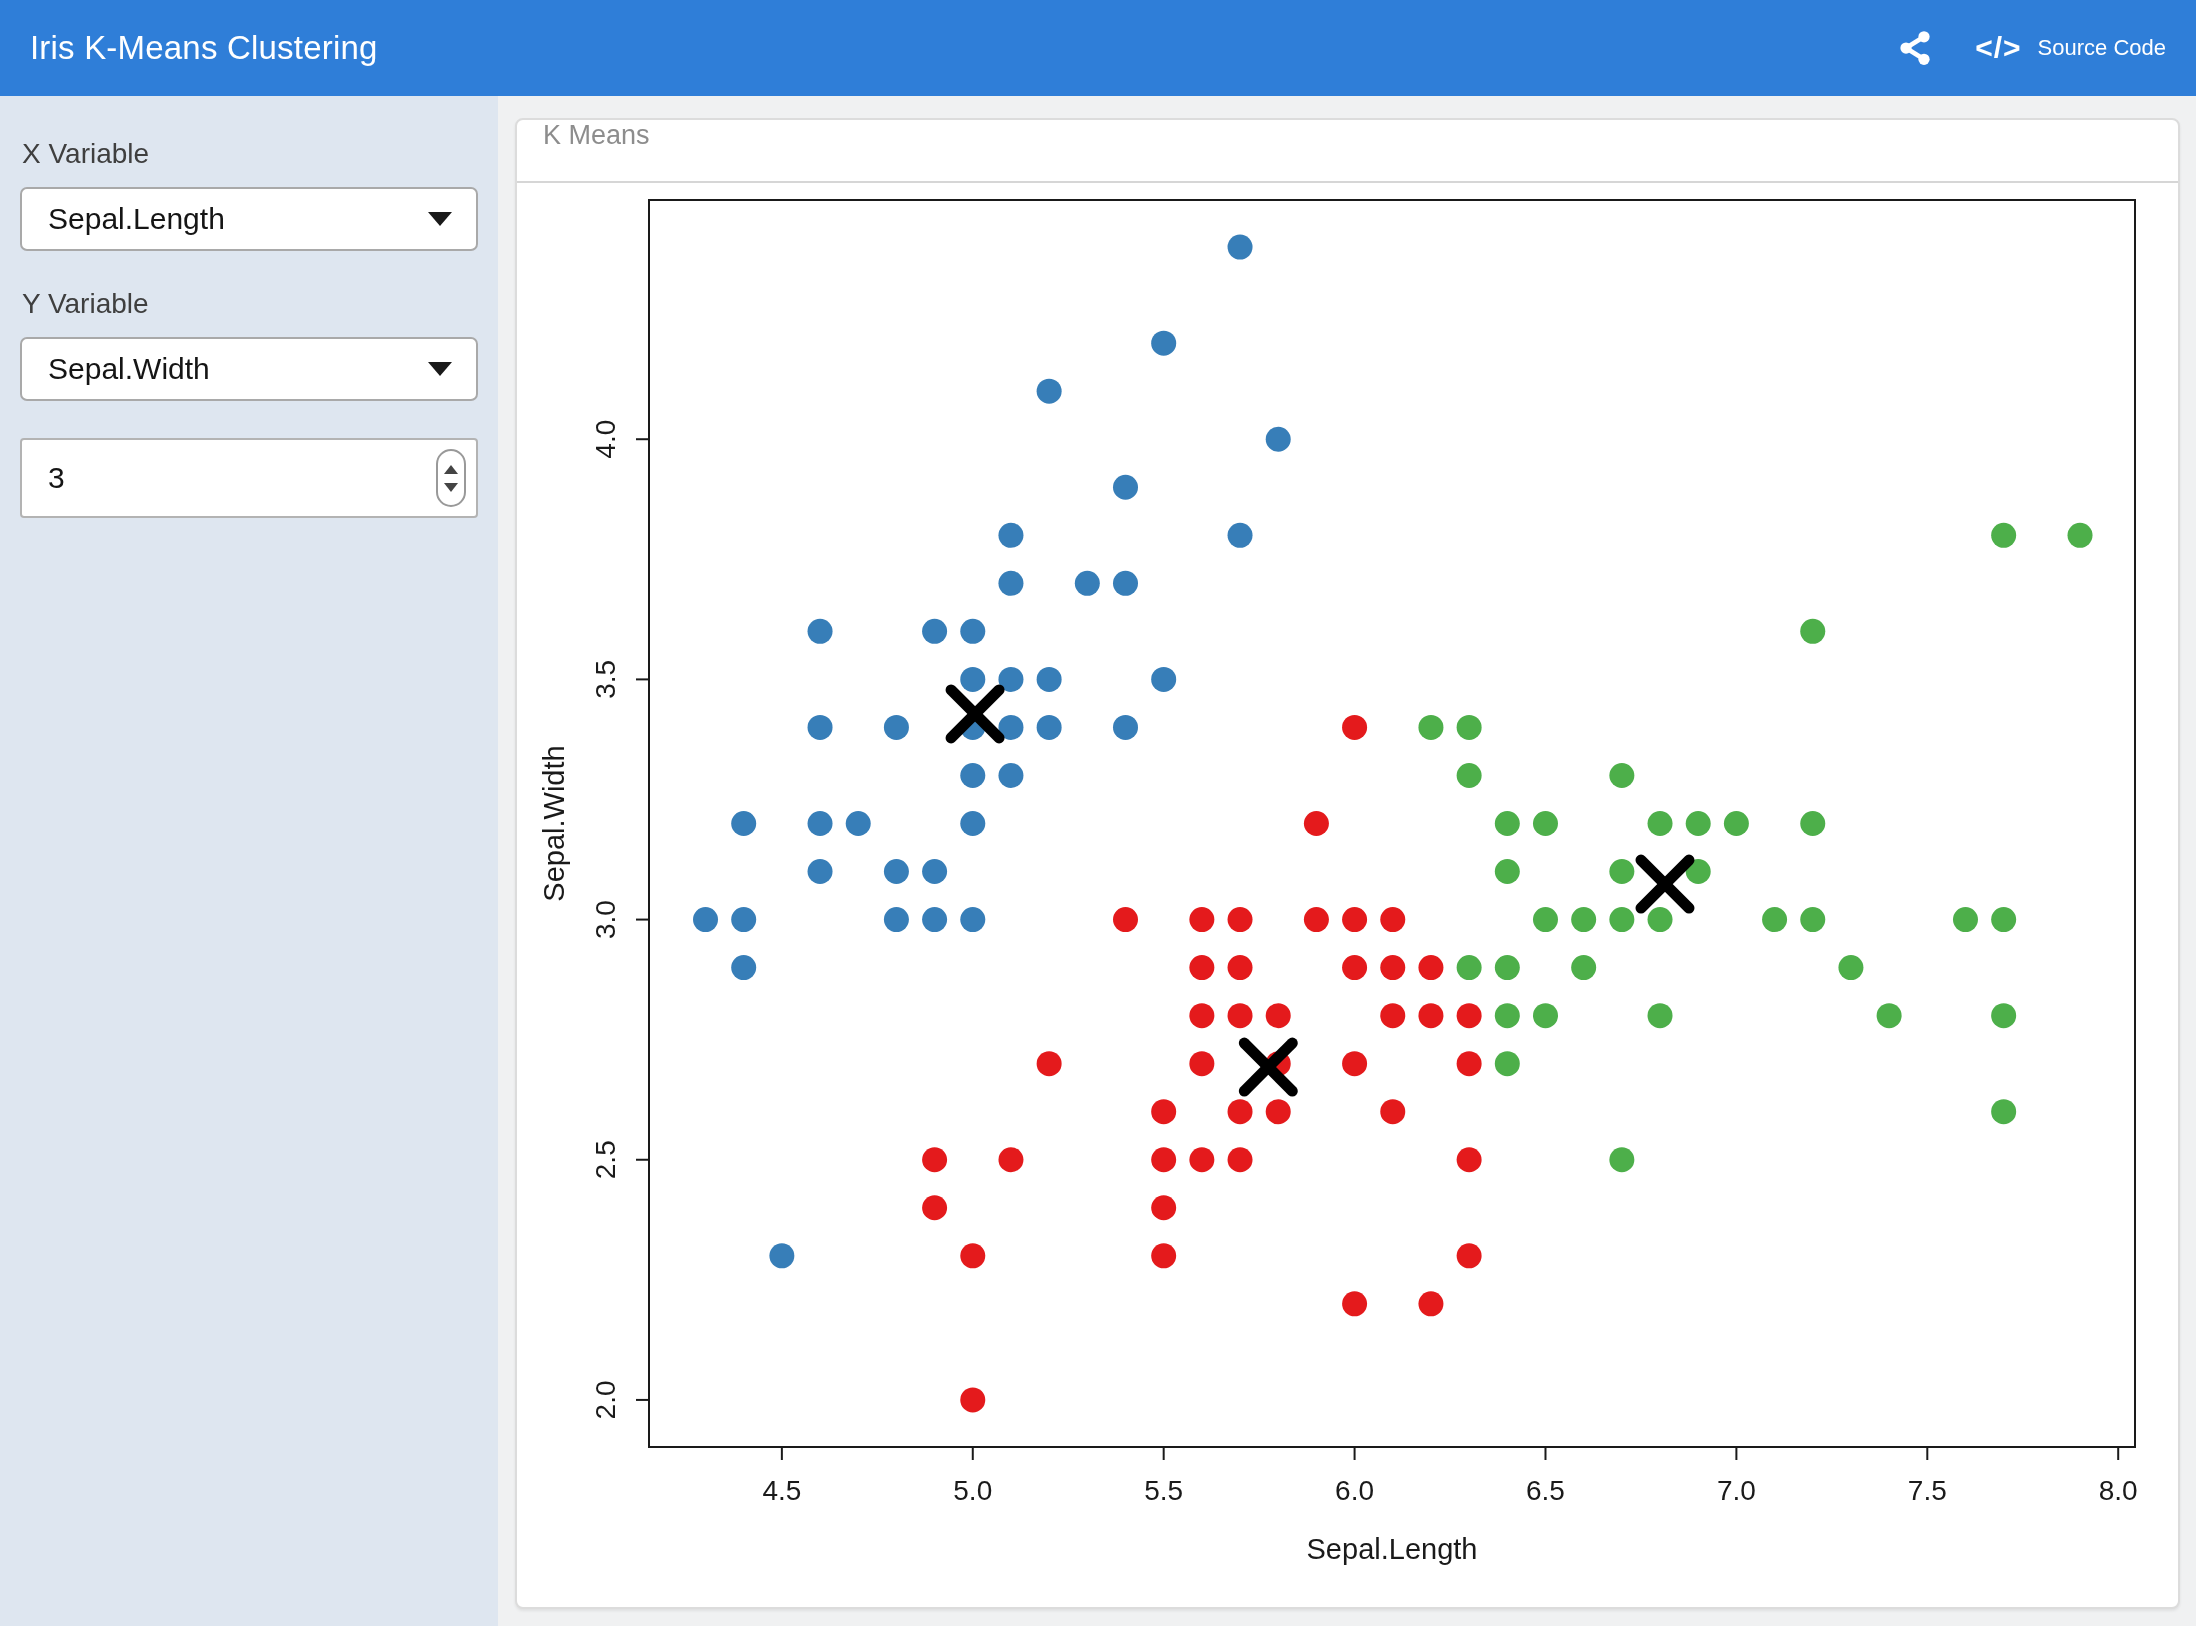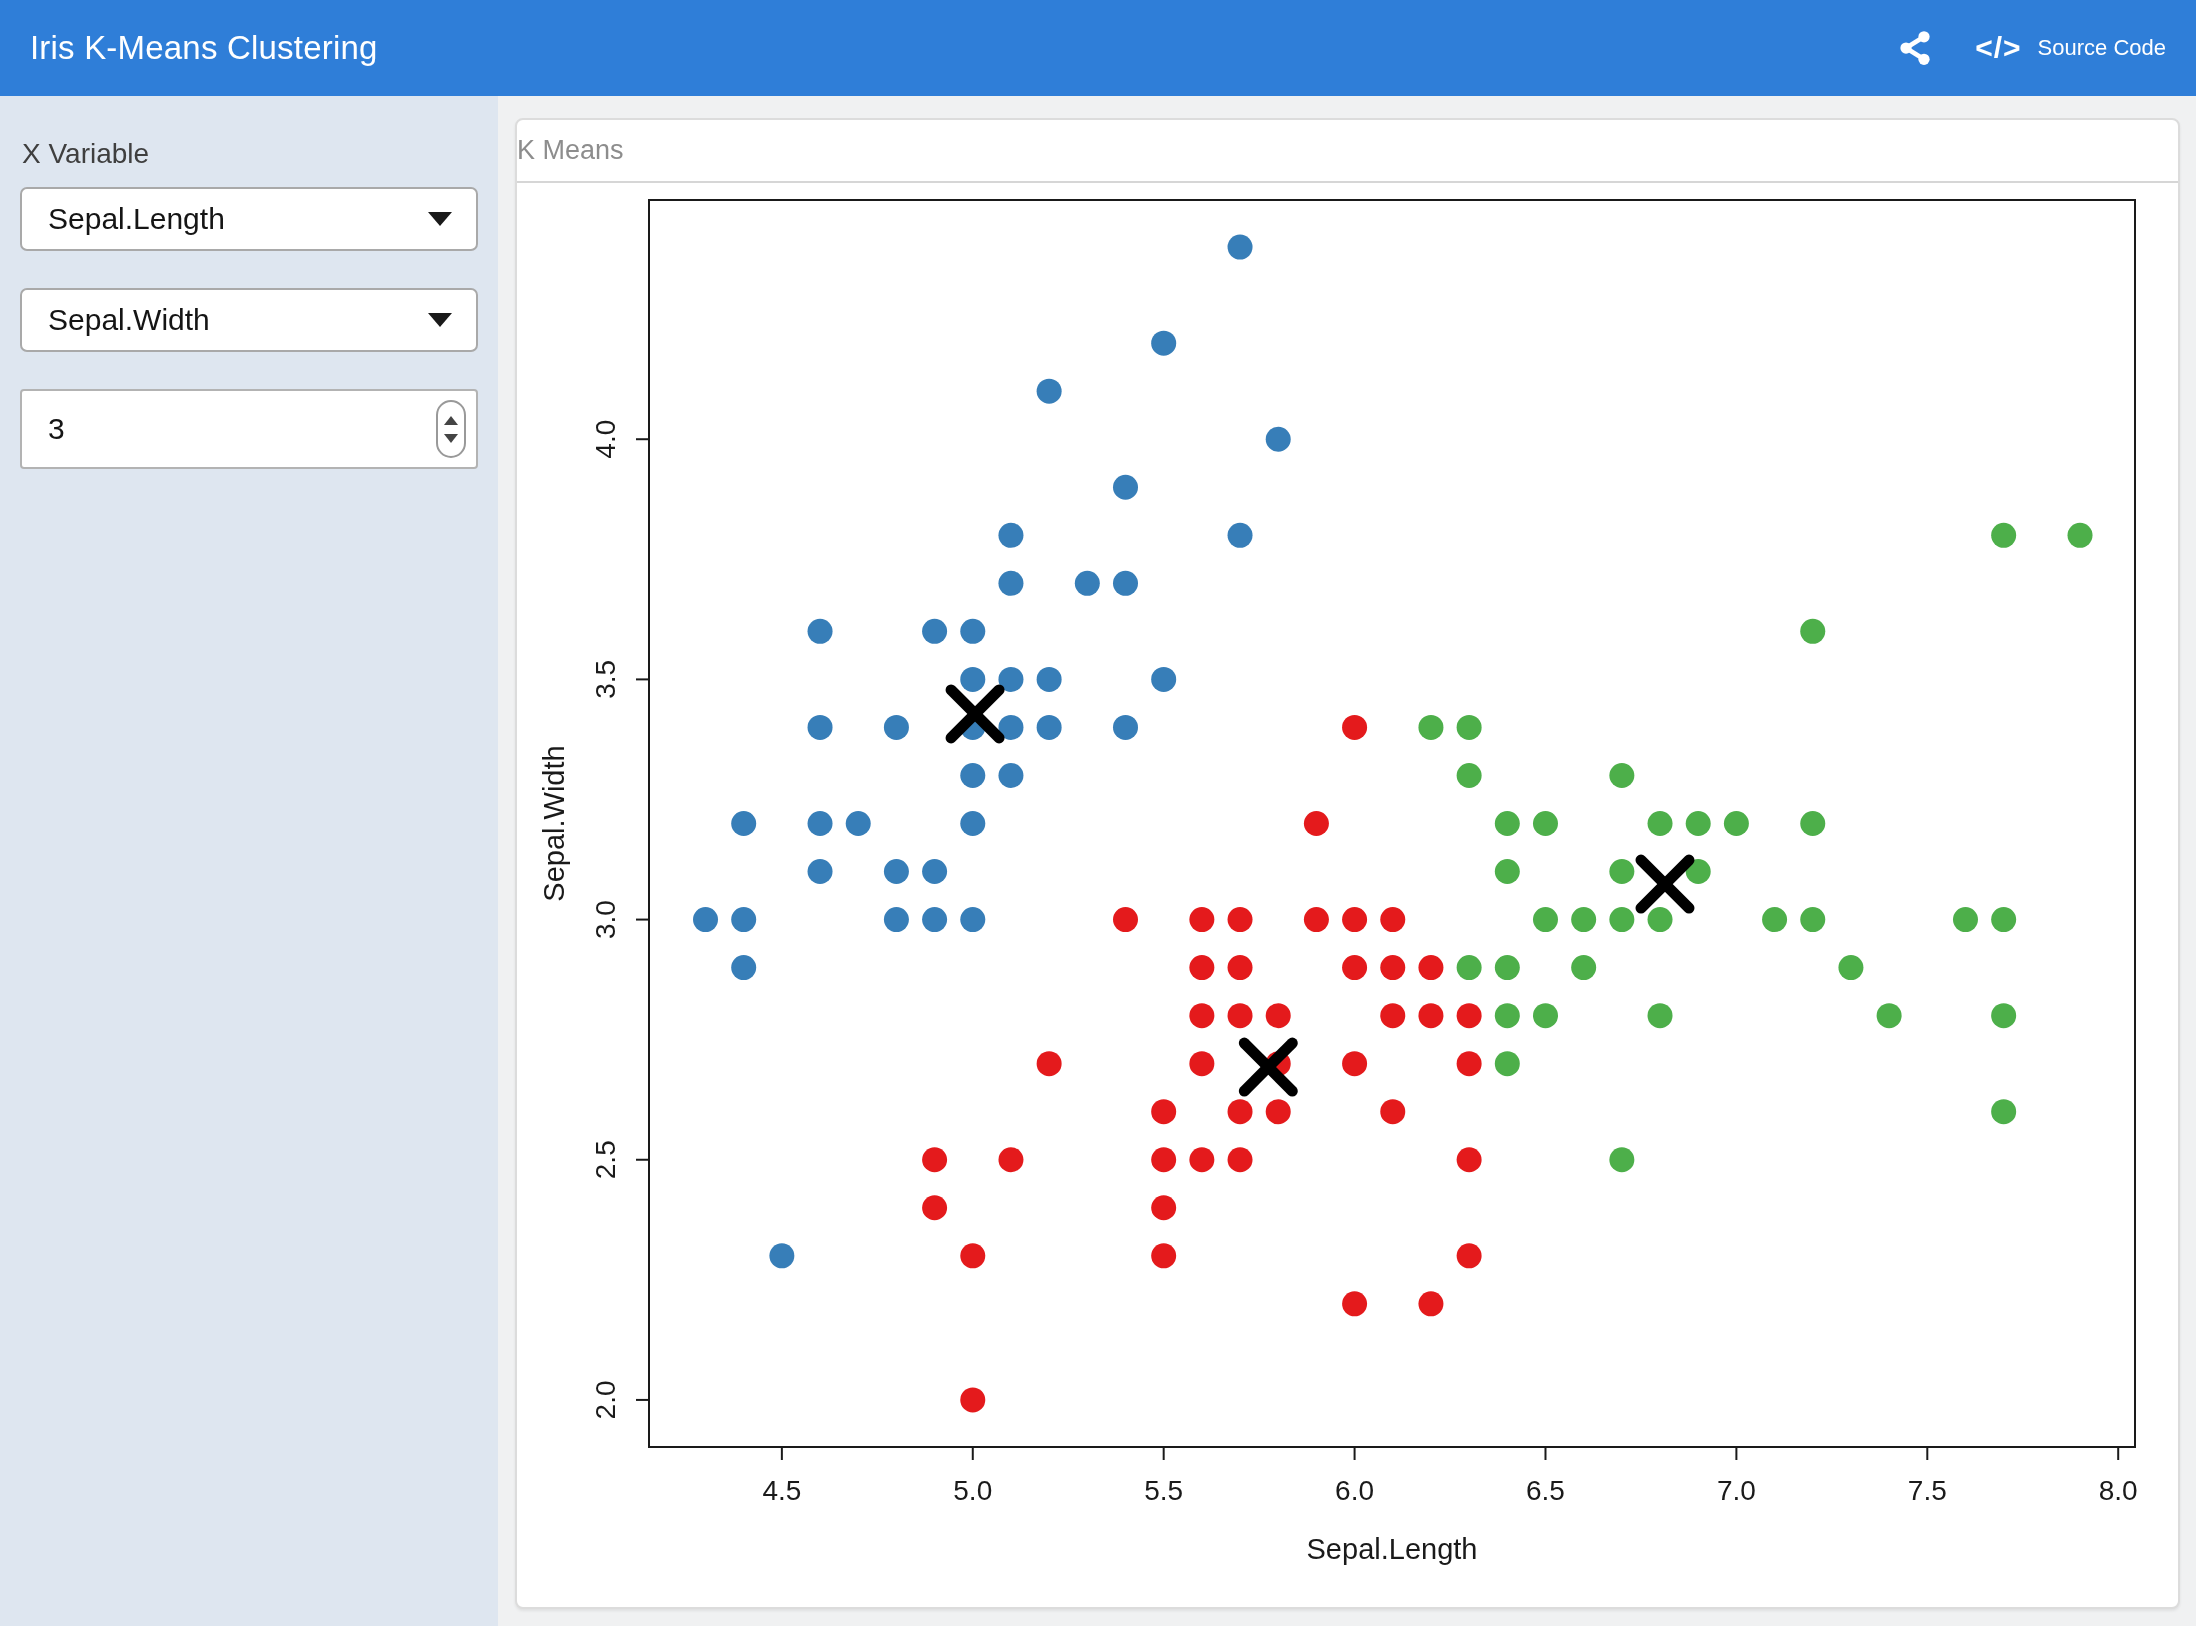--- a/index.html
+++ b/index.html
@@ -35,21 +35,21 @@
     display:flex; flex-direction:column; align-items:center; justify-content:center; gap:9px; }
   .spin-up, .spin-down { width:0; height:0; border-left:7px solid transparent;
     border-right:7px solid transparent; cursor:pointer; }
   .spin-up { border-bottom:9px solid #444; }
   .spin-down { border-top:9px solid #444; }
 
   
   .main-card { position:absolute; left:515px; top:118px; width:1665px; height:1491px;
     background:#fff; border:2px solid #dcdcdc; border-radius:8px;
     box-shadow:0 2px 3px rgba(0,0,0,.07); }
-  .card-header { height:63px; display:flex; align-items:center; 
+  .card-header { height:63px; display:flex; padding-left:26px;
     border-bottom:2px solid #d6d6d6; }
   .card-title { font-size:27px; color:#8d8d8d; }
   .card-body { position:relative; width:100%; height:1424px; }
   .card-body svg { position:absolute; left:0; top:0; }
 </style>
 </head>
 <body>
 
 <div class="app-header">
   <div class="app-title">Iris K-Means Clustering</div>
@@ -72,20 +72,21 @@
 
 <div class="sidebar">
   <div class="ctl-label">X Variable</div>
   <div class="select-box">
     <span class="select-value">Sepal.Length</span>
     <svg width="24" height="14" viewBox="0 0 24 14">
         <path d="M0 0 L24 0 L12 14 Z" fill="#1a1a1a"></path>
       </svg>
   </div>
 
+  <div class="ctl-label">Y Variable</div>
   <div class="select-box">
     <span class="select-value">Sepal.Width</span>
     <svg width="24" height="14" viewBox="0 0 24 14">
         <path d="M0 0 L24 0 L12 14 Z" fill="#1a1a1a"></path>
       </svg>
   </div>
 
   <div class="num-wrap">
     <input class="num-input" type="text" readonly="" value="3" style="">
     <div class="spinner">

